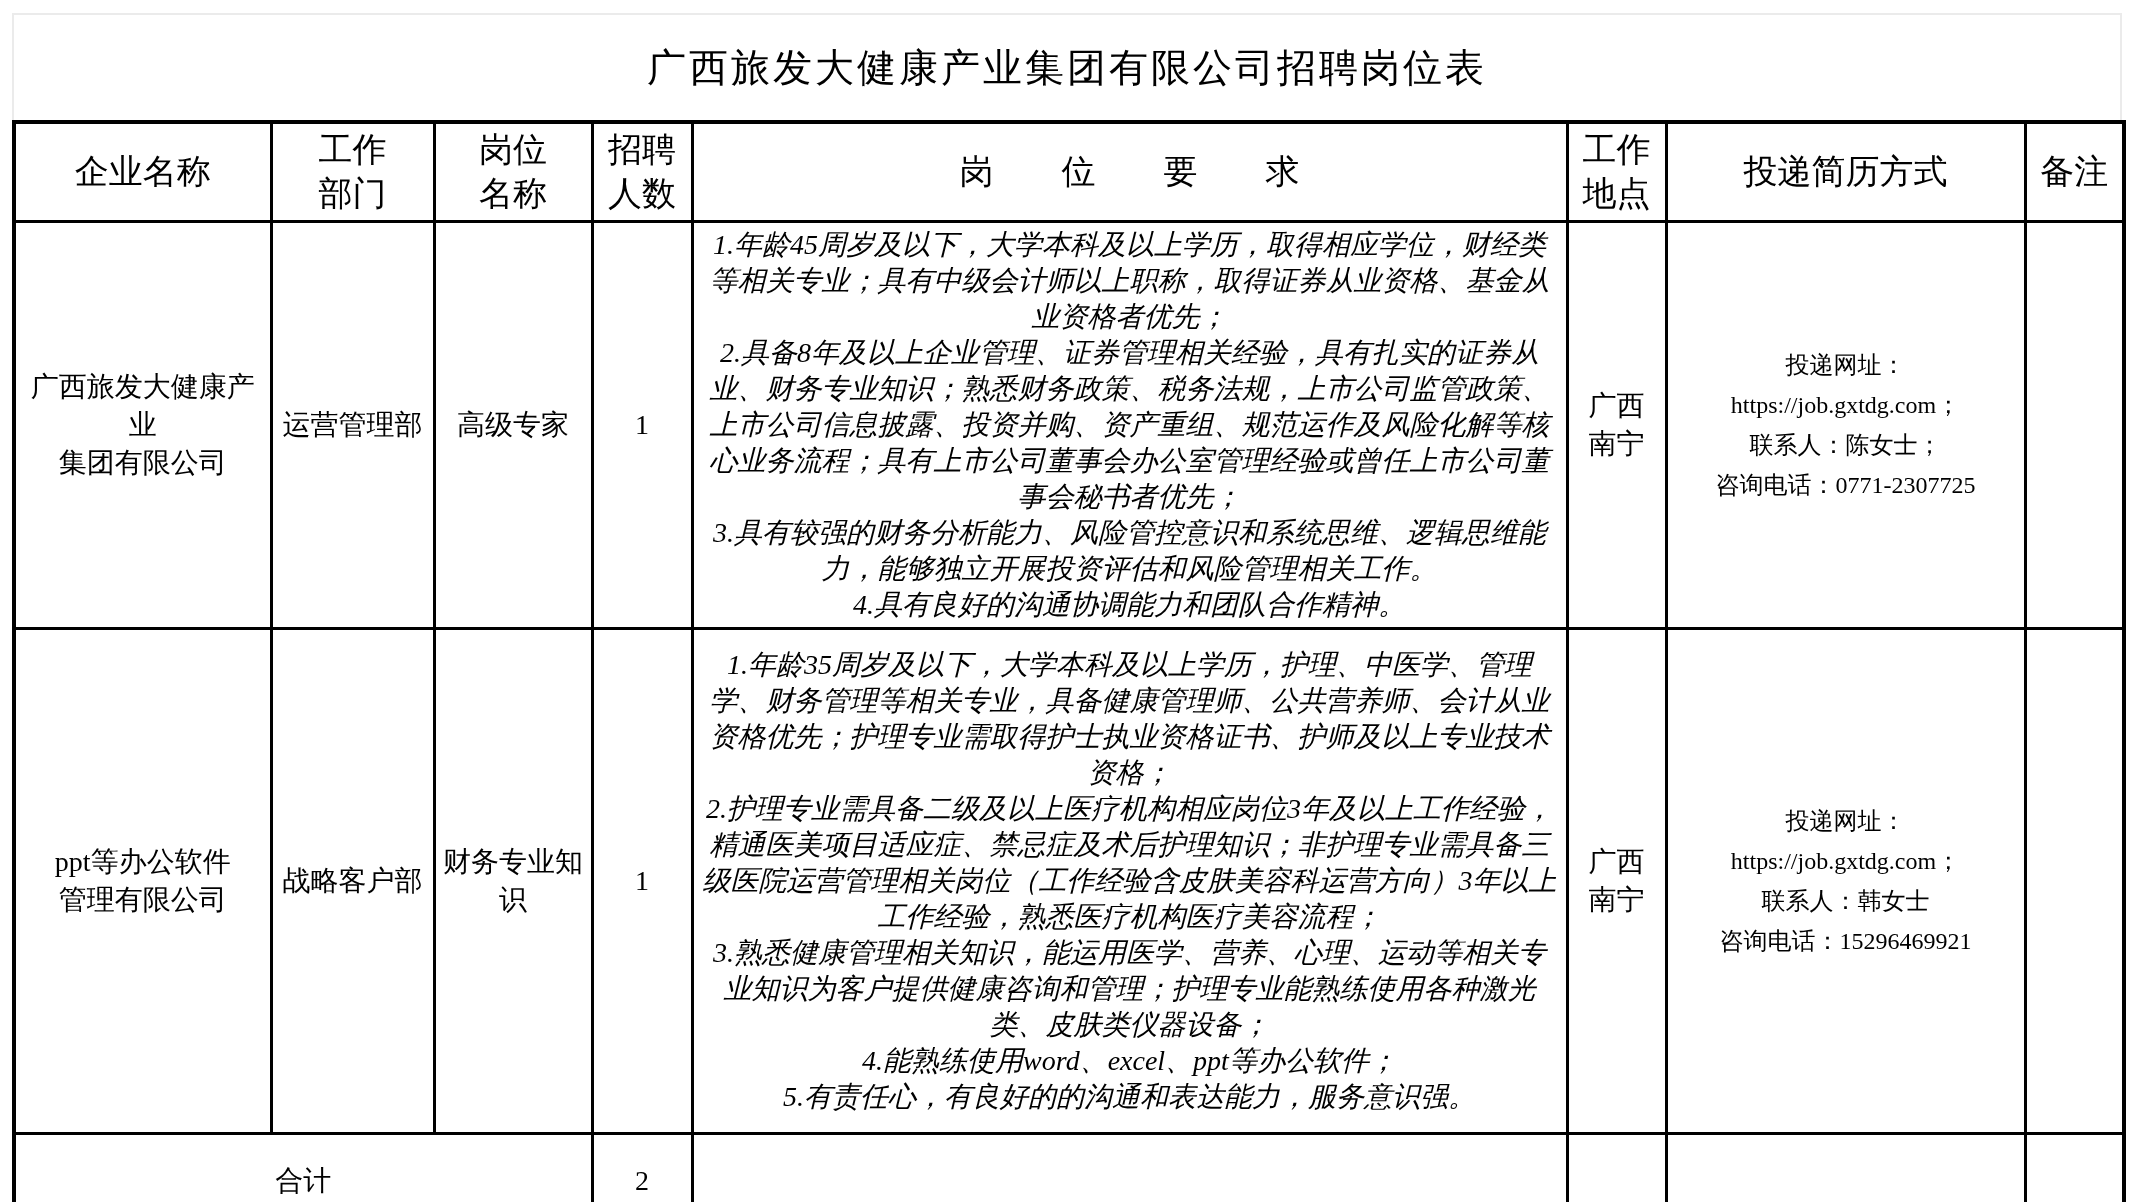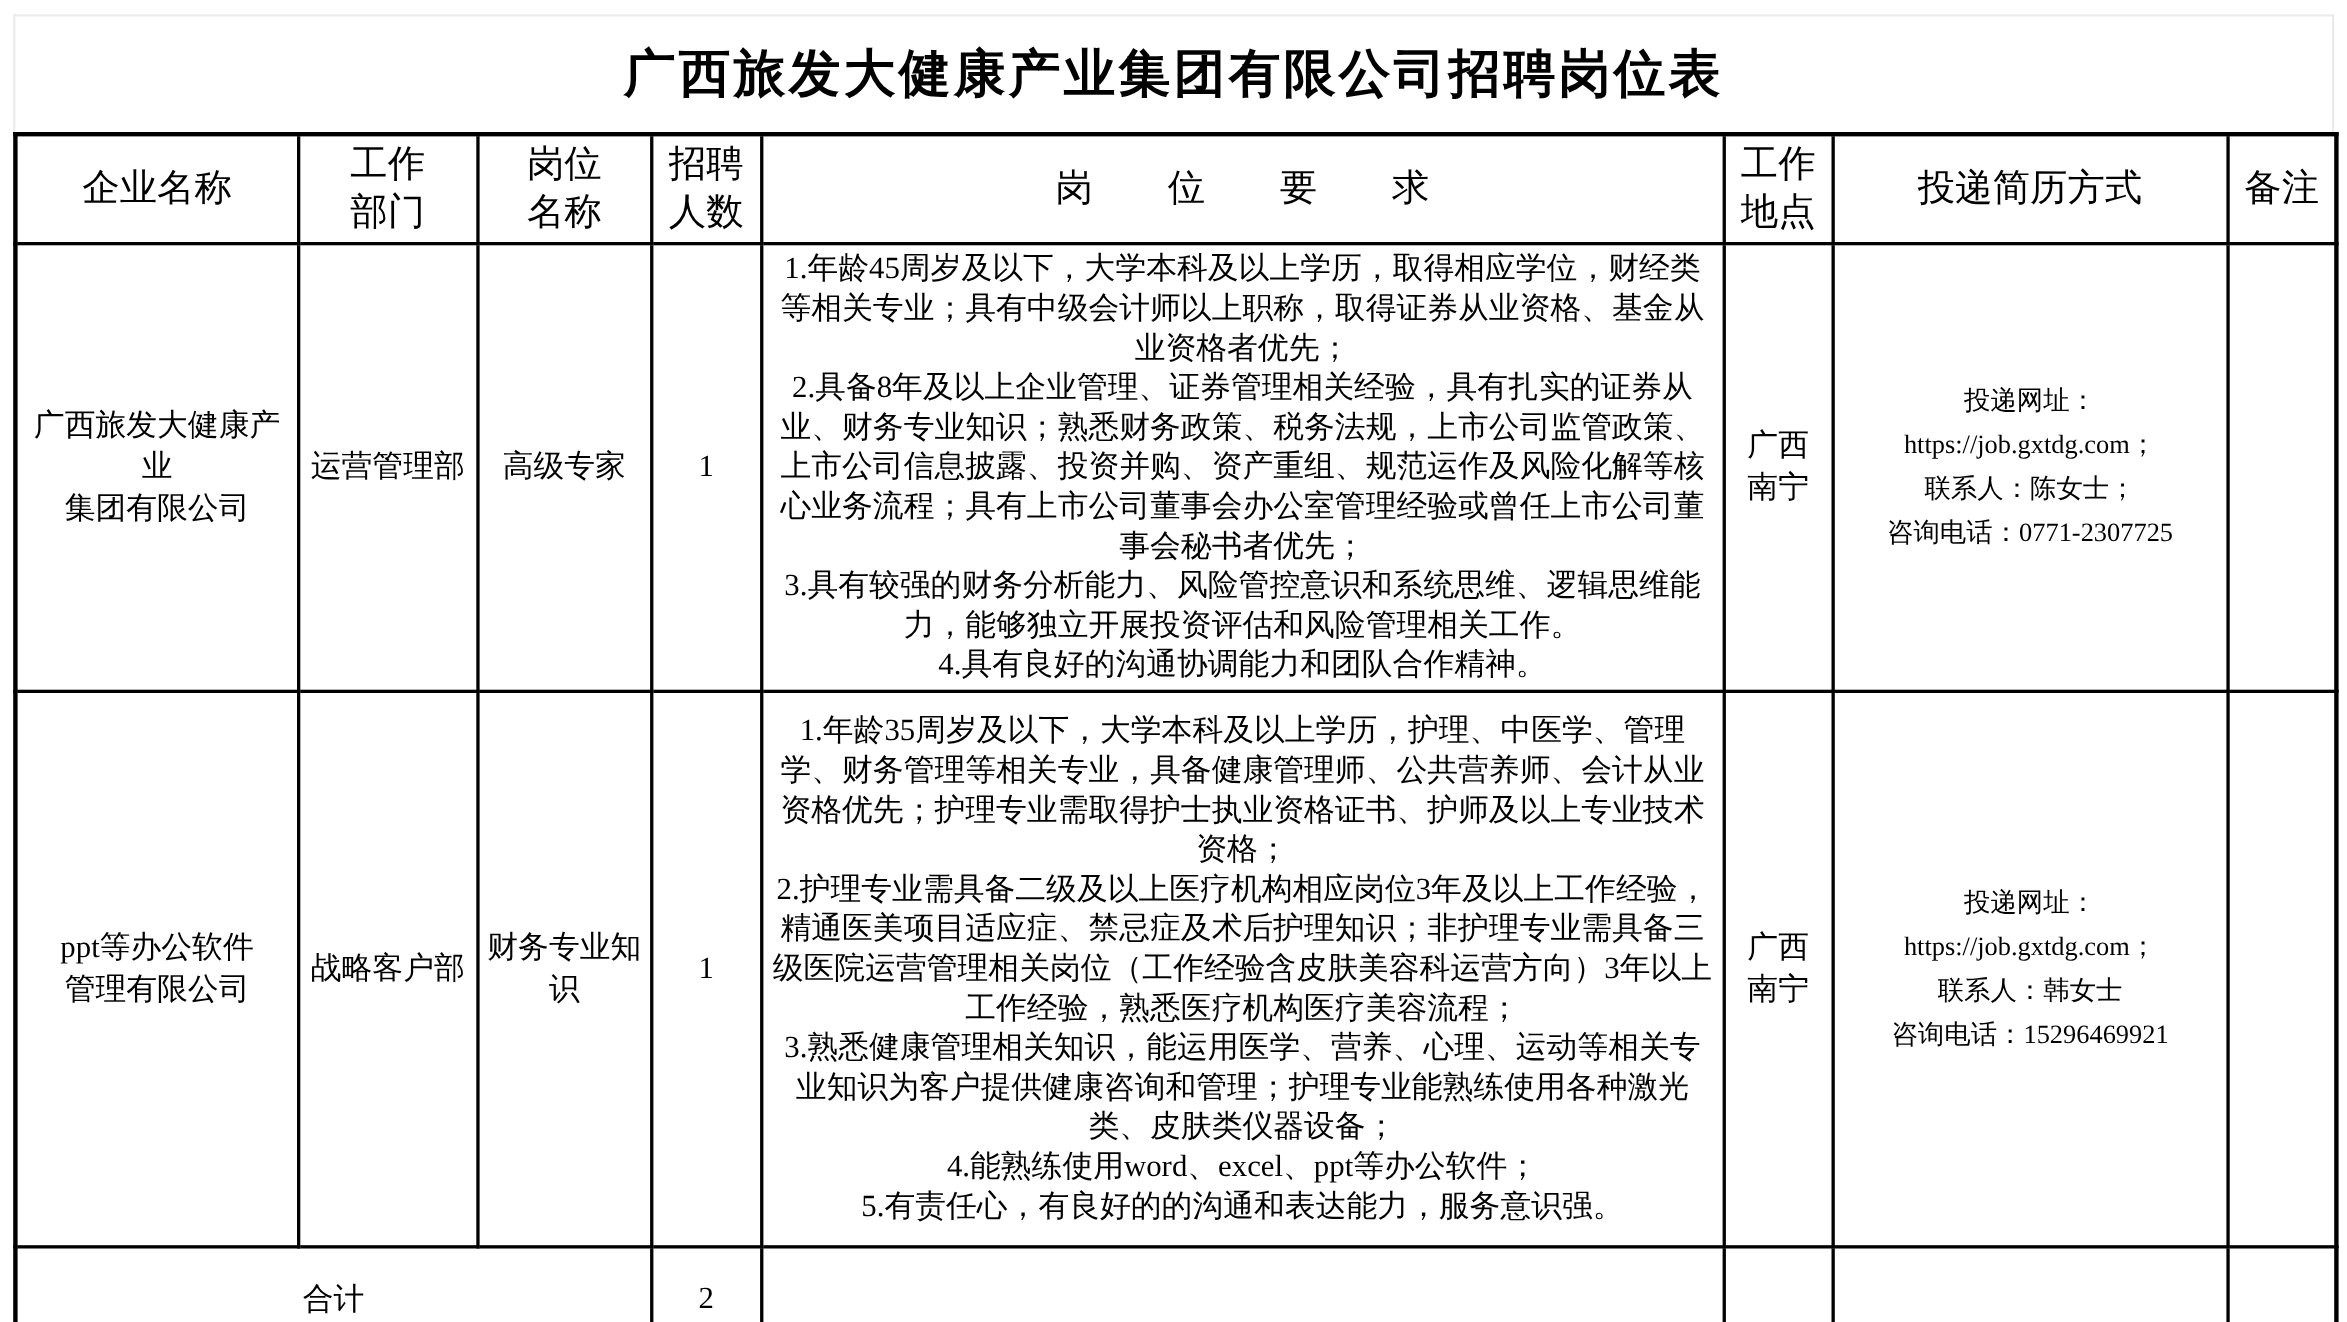--- a/index.html
+++ b/index.html
@@ -23,22 +23,22 @@
     width: 2106px;
     height: 105px;
     border: 2px solid #ebebeb;
     border-bottom: none;
     display: flex;
     align-items: center;
     justify-content: center;
     background: #ffffff;
   }
   .title-text {
-    font-size: 47px;
-    font-weight: bold;
+    font-size: 39px;
+    font-weight: normal;
     letter-spacing: 3px;
     white-space: nowrap;
   }
   table.job-table {
     position: absolute;
     left: 12px;
     top: 120px;
     width: 2110px;
     border-collapse: collapse;
     table-layout: fixed;
@@ -61,20 +61,21 @@
     font-size: 28px;
     line-height: 38px;
     white-space: pre-line;
   }
   td.req-cell {
     text-align: left;
     font-size: 28px;
     line-height: 36px;
     white-space: pre-line;
     padding: 10px 16px 10px 8px;
+    font-style: italic;
   }
   td.apply-cell {
     font-size: 24px;
     line-height: 40px;
     white-space: pre-line;
   }
   td.count-cell, td.total-cell {
     font-size: 28px;
   }
 </style>

